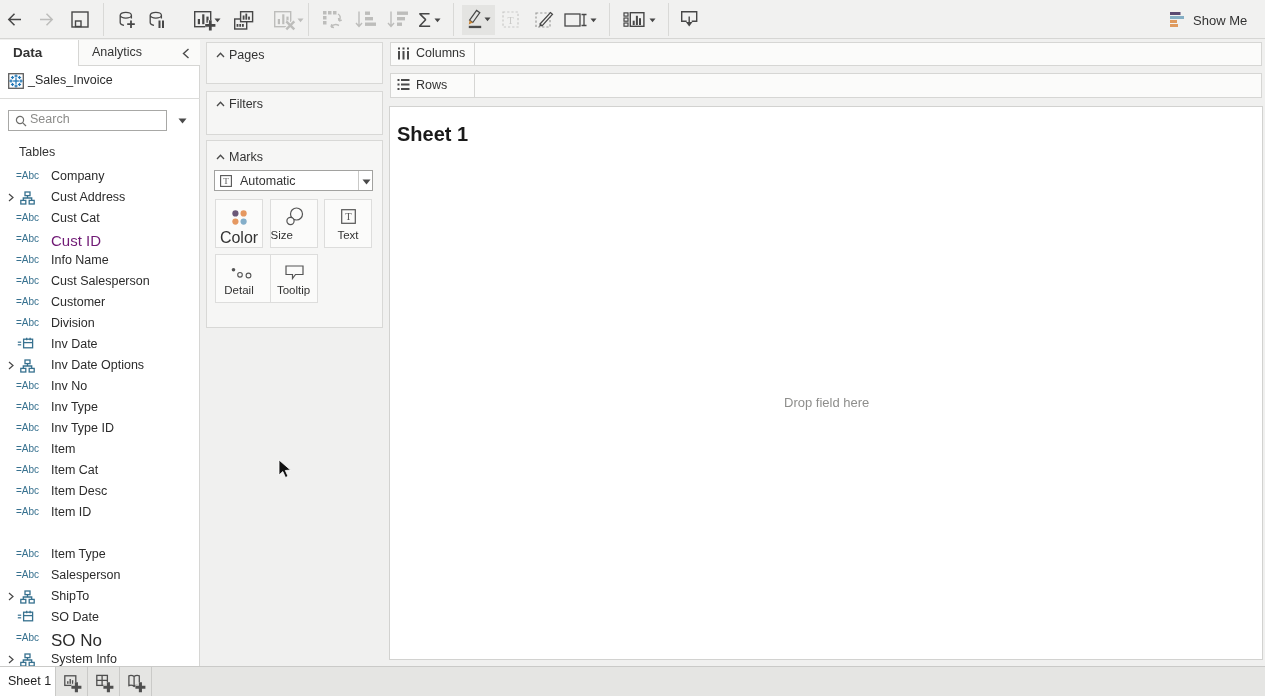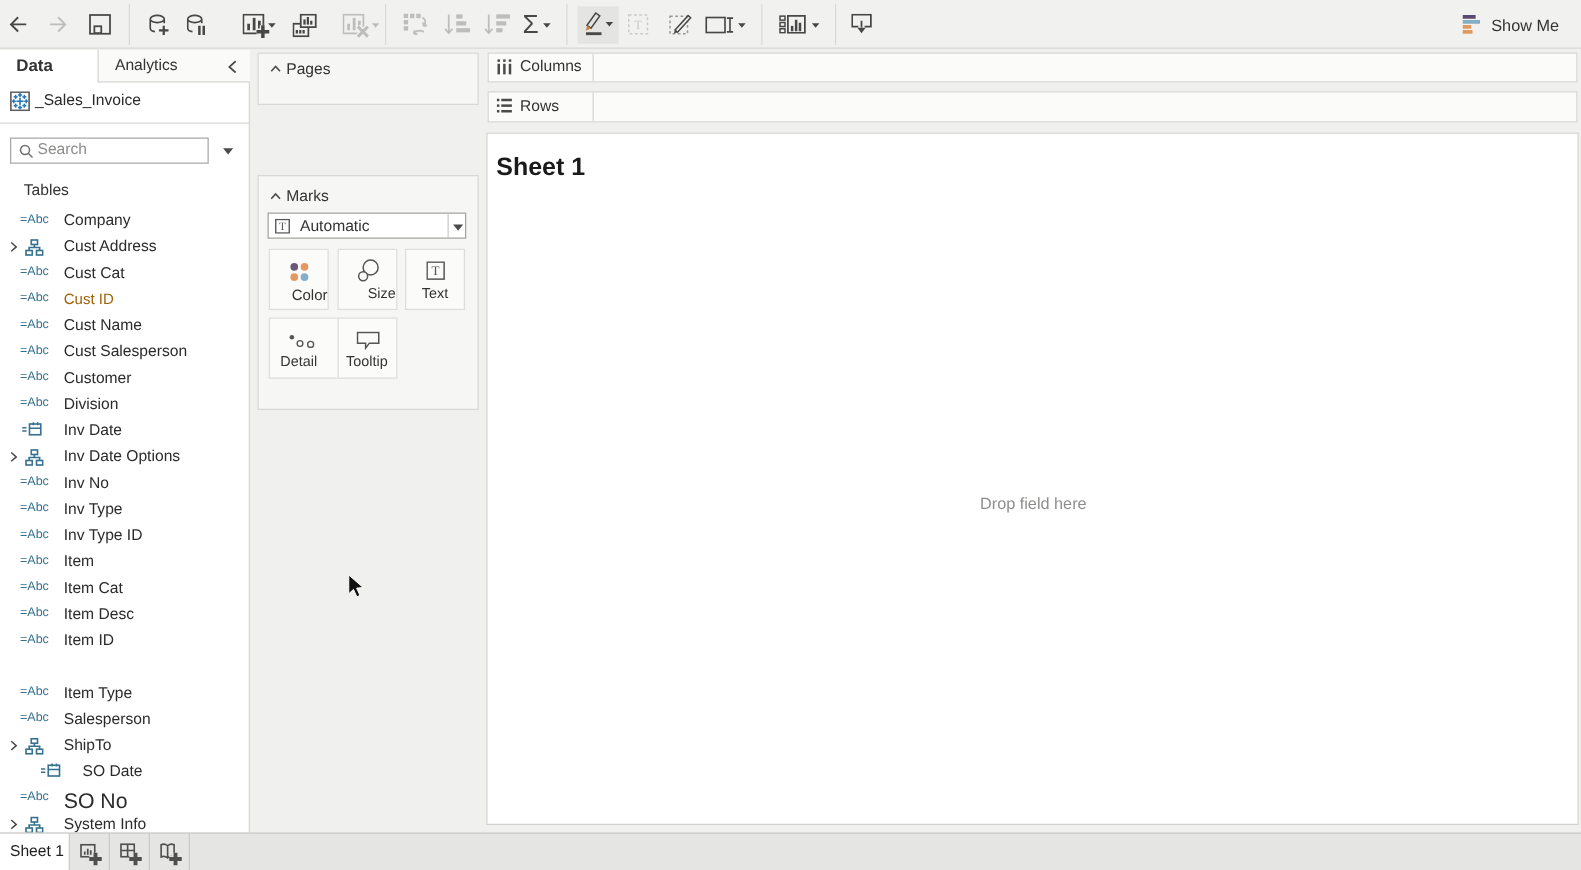--- a/index.html
+++ b/index.html
@@ -214,25 +214,25 @@
           </g>
         </svg>
         <span class="abs" style="left:51px;top:3px;font-size:12.5px;color:#2b2b2b">Cust Address</span>
       </div>
 <div class="abs" style="left:0;top:168px;width:199px;height:21px">
         <span class="abs" style="left:16px;top:4px;font-size:10px;color:#37718f">=Abc</span>
         <span class="abs" style="left:51px;top:3px;font-size:12.5px;color:#2b2b2b">Cust Cat</span>
       </div>
 <div class="abs" style="left:0;top:189px;width:199px;height:21px">
         <span class="abs" style="left:16px;top:4px;font-size:10px;color:#37718f">=Abc</span>
-        <span class="abs" style="left:51px;top:3px;font-size:12px;color:#a16207">Cust ID</span>
+        <span class="abs" style="left:51px;top:3px;font-size:15px;color:#701a75">Cust ID</span>
       </div>
 <div class="abs" style="left:0;top:210px;width:199px;height:21px">
         <span class="abs" style="left:16px;top:4px;font-size:10px;color:#37718f">=Abc</span>
-        <span class="abs" style="left:51px;top:3px;font-size:12.5px;color:#2b2b2b">Cust Name</span>
+        <span class="abs" style="left:51px;top:3px;font-size:12.5px;color:#2b2b2b">Info Name</span>
       </div>
 <div class="abs" style="left:0;top:231px;width:199px;height:21px">
         <span class="abs" style="left:16px;top:4px;font-size:10px;color:#37718f">=Abc</span>
         <span class="abs" style="left:51px;top:3px;font-size:12.5px;color:#2b2b2b">Cust Salesperson</span>
       </div>
 <div class="abs" style="left:0;top:252px;width:199px;height:21px">
         <span class="abs" style="left:16px;top:4px;font-size:10px;color:#37718f">=Abc</span>
         <span class="abs" style="left:51px;top:3px;font-size:12.5px;color:#2b2b2b">Customer</span>
       </div>
 <div class="abs" style="left:0;top:273px;width:199px;height:21px">
@@ -310,21 +310,21 @@
         <svg class="abs" style="left:20px;top:4px" width="15" height="14" viewBox="0 0 15 14">
           <g stroke="#37718f" stroke-width="1.3" fill="none">
             <rect x="5" y="1" width="5" height="3.6"></rect>
             <rect x="0.8" y="9.4" width="5" height="3.6"></rect>
             <rect x="9.2" y="9.4" width="5" height="3.6"></rect>
             <path d="M7.5 4.6 V7 M3.3 9.4 V7 H11.7 V9.4"></path>
           </g>
         </svg>
         <span class="abs" style="left:51px;top:3px;font-size:12.5px;color:#2b2b2b">ShipTo</span>
       </div>
-<div class="abs" style="left:15px;top:567px;width:237px;height:21px">
+<div class="abs" style="left:0;top:567px;width:237px;height:21px">
         <svg class="abs" style="left:16px;top:3px" width="18" height="13" viewBox="0 0 18 13">
           <g stroke="#37718f" stroke-width="1.3" fill="none">
             <rect x="7.6" y="2.2" width="9" height="8.6"></rect>
             <path d="M10.7 0.8 V3.2 M14.1 0.8 V3.2"></path>
             <path d="M7.6 5.6 H16.6"></path>
           </g>
           <g fill="#37718f">
             <rect x="1.8" y="4.6" width="3.4" height="1.2"></rect>
             <rect x="1.8" y="7.2" width="3.4" height="1.2"></rect>
           </g>
@@ -349,20 +349,26 @@
         </svg>
         <span class="abs" style="left:51px;top:3px;font-size:12.5px;color:#2b2b2b">System Info</span>
       </div>
 </div>
 <div class="abs" style="left:201px;top:40px;width:188px;height:626px;background:#f0f0ef">
 <div class="abs" style="left:5px;top:2px;width:177px;height:42px;background:#f6f6f5;border:1px solid #d8d8d6">
         <svg class="abs" style="left:9px;top:9px" width="9" height="6" viewBox="0 0 9 6">
           <path d="M1 5 L4.5 1.2 L8 5" stroke="#4a4a4a" stroke-width="1.3" fill="none"></path>
         </svg>
         <span class="abs" style="left:22px;top:5px;font-size:12.5px;color:#333">Pages</span>
+      </div>
+<div class="abs" style="left:5px;top:51px;width:177px;height:44px;background:#f6f6f5;border:1px solid #d8d8d6">
+        <svg class="abs" style="left:9px;top:9px" width="9" height="6" viewBox="0 0 9 6">
+          <path d="M1 5 L4.5 1.2 L8 5" stroke="#4a4a4a" stroke-width="1.3" fill="none"></path>
+        </svg>
+        <span class="abs" style="left:22px;top:5px;font-size:12.5px;color:#333">Filters</span>
       </div>
 <div class="abs" style="left:5px;top:100px;width:177px;height:188px;background:#f6f6f5;border:1px solid #d8d8d6">
 <svg class="abs" style="left:9px;top:13px" width="9" height="6" viewBox="0 0 9 6">
           <path d="M1 5 L4.5 1.2 L8 5" stroke="#4a4a4a" stroke-width="1.3" fill="none"></path>
         </svg>
 <span class="abs" style="left:22px;top:9px;font-size:12.5px;color:#333">Marks</span>
 <div class="abs" style="left:7px;top:29px;width:159px;height:21px;background:#fff;border:1px solid #a2a2a0">
 <svg class="abs" style="left:5px;top:4px" width="12" height="12" viewBox="0 0 12 12">
             <rect x="0.6" y="0.6" width="10.8" height="10.8" stroke="#555" stroke-width="1.1" fill="none"></rect>
             <text x="6" y="9.4" font-size="9" fill="#555" text-anchor="middle" font-family="Liberation Serif">T</text>
@@ -373,28 +379,28 @@
             <path d="M0.5 0.5 H8.5 L4.5 5.5 Z" fill="#4a4a4a"></path>
           </svg>
 </div>
 <div class="abs" style="left:8px;top:58px;width:48px;height:49px;background:#fbfbfa;border:1px solid #dddddc">
           <svg class="abs" style="left:15px;top:9px" width="17" height="17" viewBox="0 0 17 17">
             <circle cx="4.4" cy="4.4" r="3.1" fill="#6b5878"></circle>
             <circle cx="12.6" cy="4.4" r="3.1" fill="#e59861"></circle>
             <circle cx="4.4" cy="12.6" r="3.1" fill="#e59861"></circle>
             <circle cx="12.6" cy="12.6" r="3.1" fill="#84aec9"></circle>
           </svg>
-          <div class="abs" style="left:0;top:29px;width:46px;text-align:right;font-size:12px;color:#333">Color</div>
+          <div class="abs" style="left:0;top:29px;width:46px;text-align:center;font-size:16px;color:#333">Color</div>
         </div>
 <div class="abs" style="left:62.5px;top:58px;width:48px;height:49px;background:#fbfbfa;border:1px solid #dddddc">
           <svg class="abs" style="left:15px;top:7px" width="18" height="19" viewBox="0 0 18 19">
             <circle cx="10.5" cy="7" r="6" stroke="#555" stroke-width="1.2" fill="none"></circle>
             <circle cx="4.5" cy="14" r="3.6" stroke="#555" stroke-width="1.2" fill="#fbfbfa"></circle>
           </svg>
-          <div class="abs" style="left:0;top:29px;width:46px;text-align:right;font-size:11.5px;color:#333">Size</div>
+          <div class="abs" style="left:0;top:29px;width:46px;text-align:left;font-size:11.5px;color:#333">Size</div>
         </div>
 <div class="abs" style="left:117px;top:58px;width:48px;height:49px;background:#fbfbfa;border:1px solid #dddddc">
           <svg class="abs" style="left:16px;top:9px" width="15" height="15" viewBox="0 0 15 15">
             <rect x="0.7" y="0.7" width="13.6" height="13.6" stroke="#555" stroke-width="1.2" fill="none"></rect>
             <text x="7.5" y="11.3" font-size="10.5" fill="#555" text-anchor="middle" font-family="Liberation Serif">T</text>
           </svg>
           <div class="abs" style="left:0;top:29px;width:46px;text-align:center;font-size:11.5px;color:#333">Text</div>
         </div>
 <div class="abs" style="left:8px;top:113px;width:60px;height:49px;background:#fbfbfa;border:1px solid #dddddc">
           <svg class="abs" style="left:14px;top:12px" width="23" height="13" viewBox="0 0 23 13">

